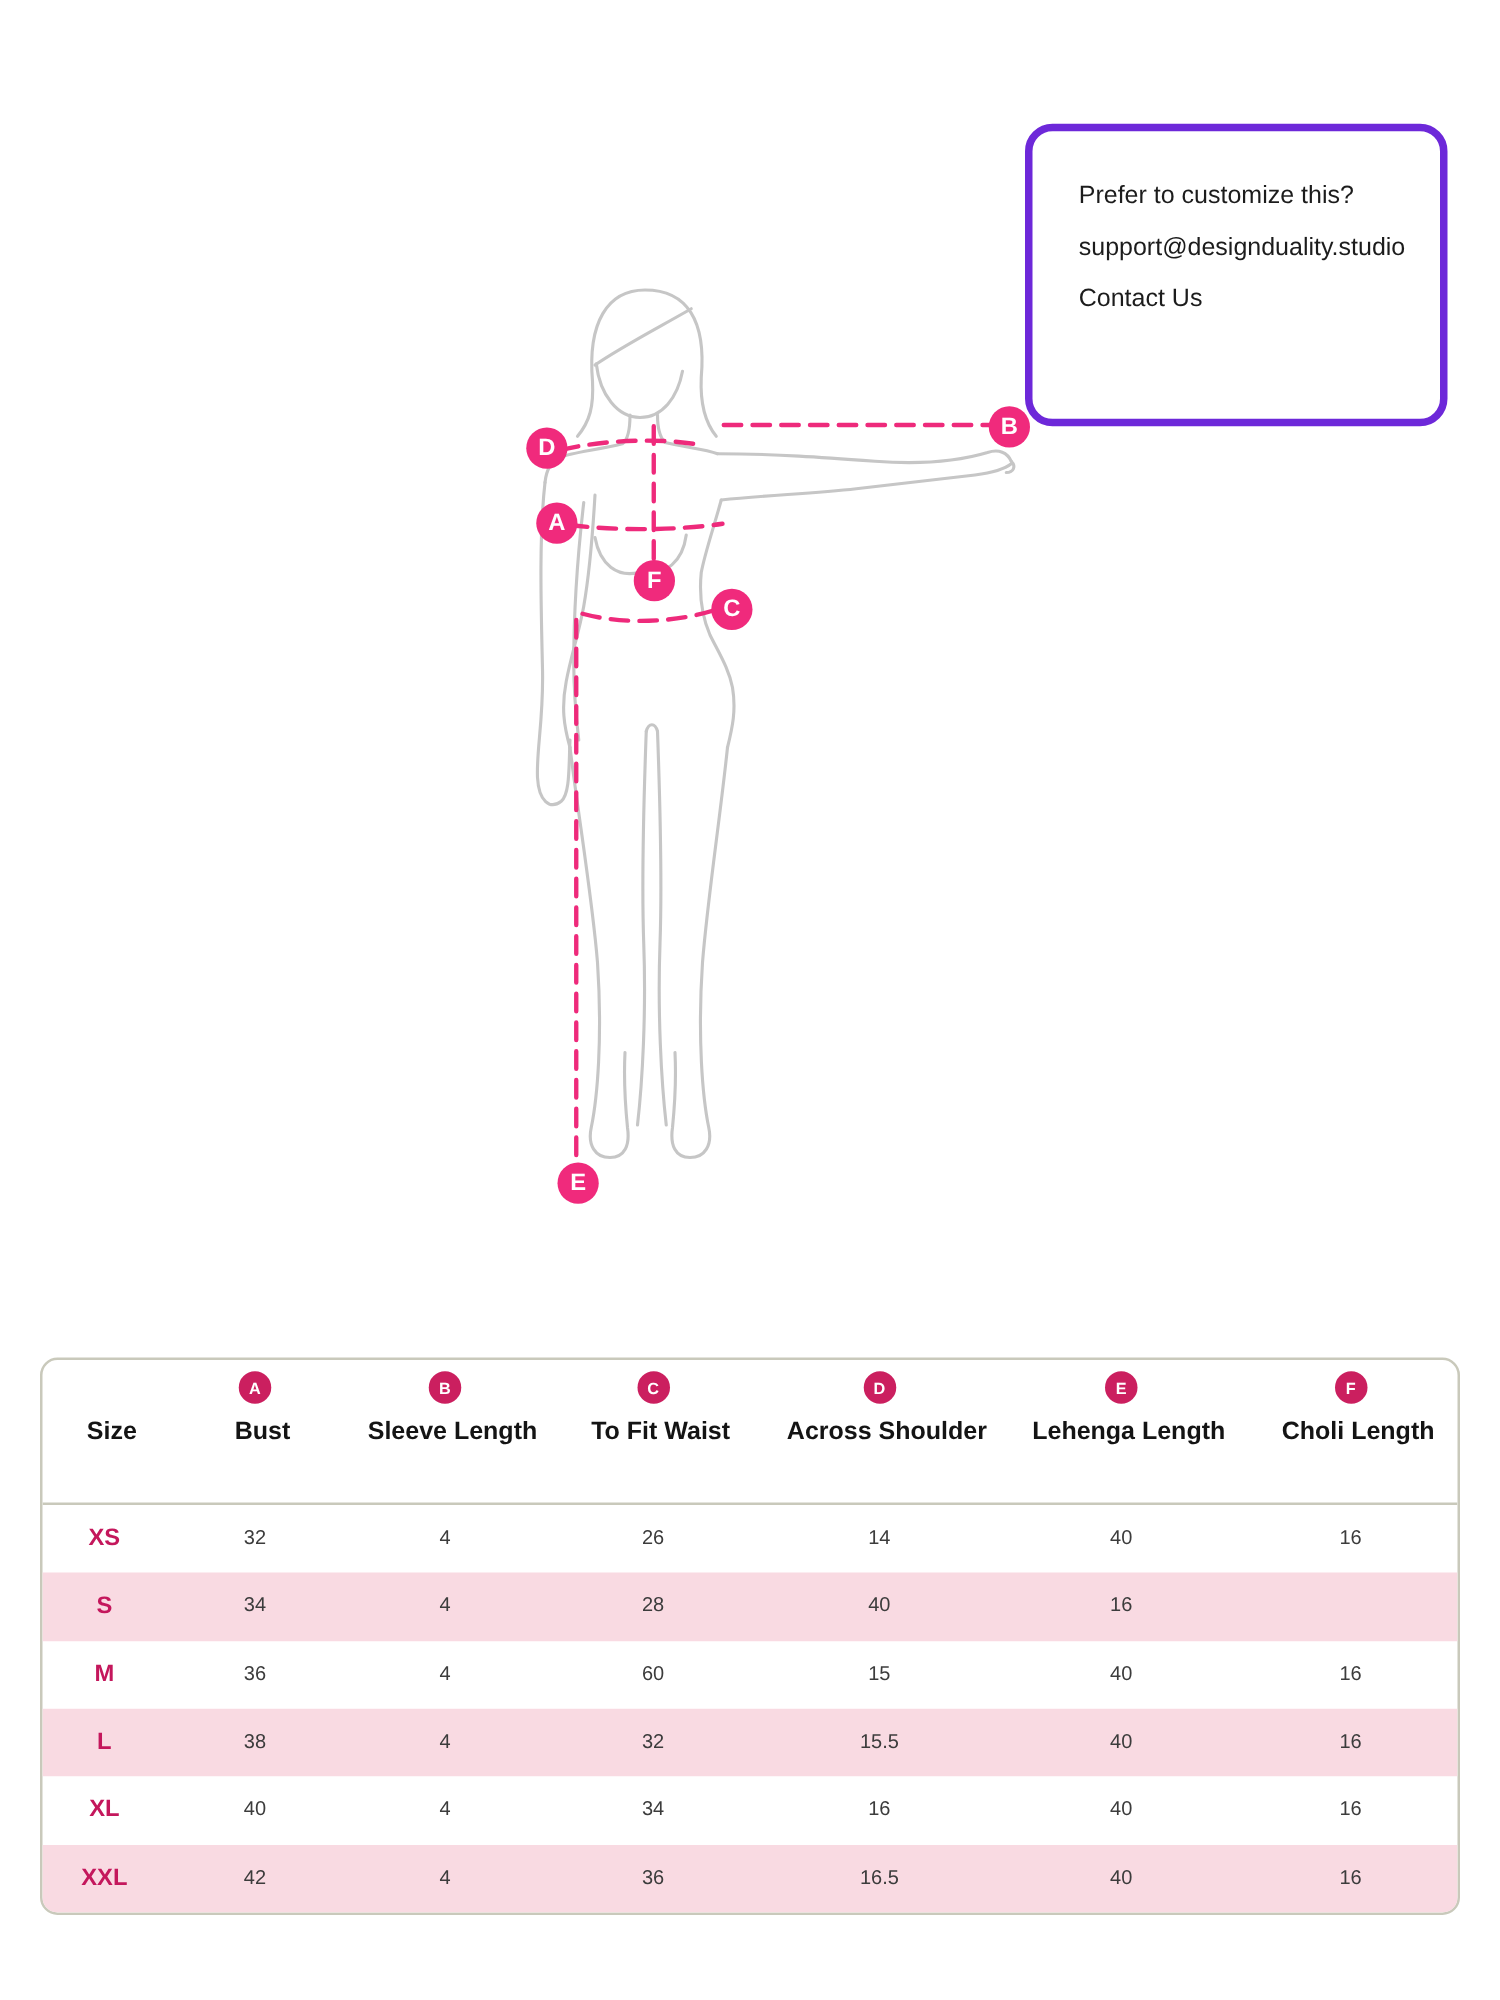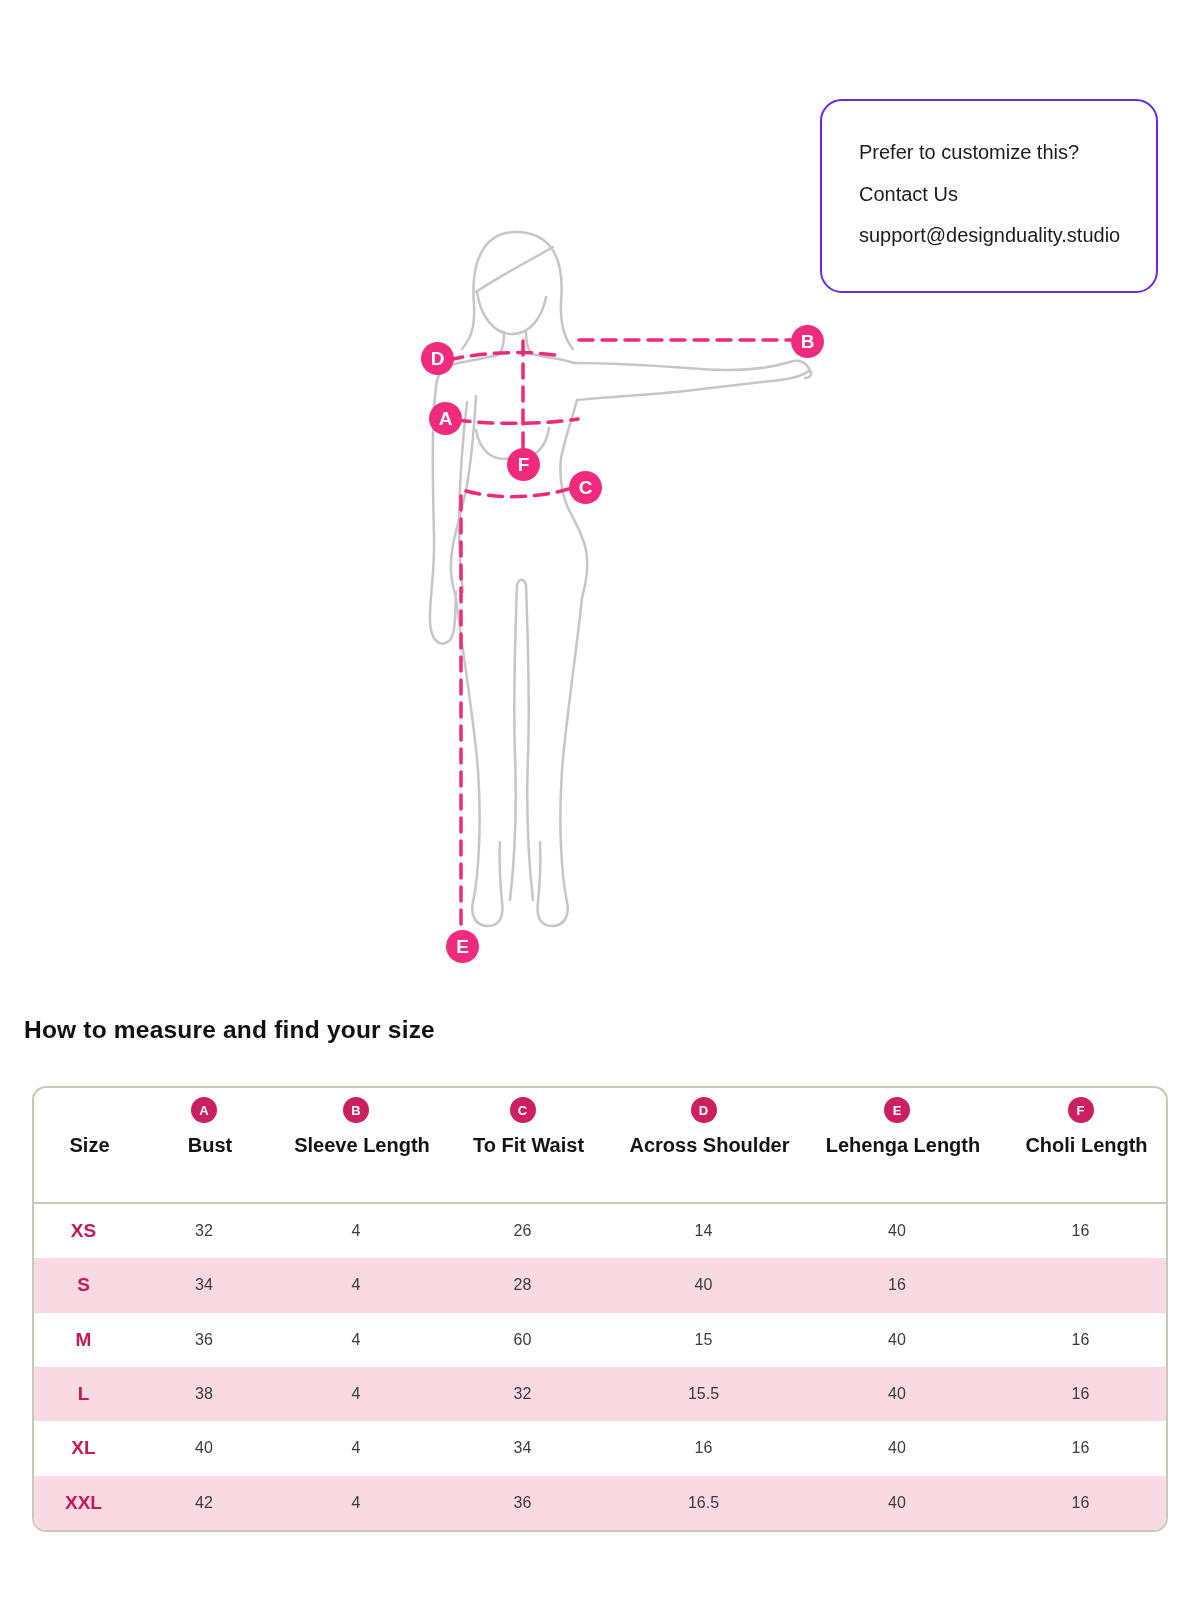--- a/index.html
+++ b/index.html
@@ -10,22 +10,22 @@
     height: 1600px;
     background: #ffffff;
     font-family: "Liberation Sans", sans-serif;
     overflow: hidden;
   }
 
   
   .callout {
     position: absolute;
     left: 820px; top: 99px;
-    width: 338px; height: 194px;
-    border: 2px solid #6d28d9;
+    width: 338px; height: 242px;
+    border: 6px solid #6d28d9;
     border-radius: 22px;
     padding: 31px 30px 0 37px;
     background: #ffffff;
   }
   .callout p {
     font-size: 20px;
     line-height: 41.5px;
     color: #1c1c1c;
     white-space: nowrap;
   }
@@ -116,22 +116,22 @@
     font-size: 19px;
   }
 </style>
 </head>
 <body>
 
 <div class="page">
 
   <div class="callout">
     <p>Prefer to customize this?</p>
+    <p>support@designduality.studio</p>
     <p>Contact Us</p>
-    <p>support@designduality.studio</p>
   </div>
 
   <svg class="figure-svg" width="1200" height="985" viewBox="0 0 1200 985">
     <g fill="none" stroke="#c6c6c6" stroke-width="2.5" stroke-linecap="round" stroke-linejoin="round">
 
       <path d="M462,349 C472,337 475,325 474,305 C470,258 486,232 516,232 C550,232 565,257 561,302 C560,324 564,338 573,349"></path>
       <path d="M476,292 C498,277 527,262 553,247"></path>
 
       <path d="M477,291 C480,316 494,334 512,334 C530,334 542,318 546,297"></path>
 
@@ -174,21 +174,20 @@
     </g>
   </svg>
 
   <div class="marker" style="left:429px; top:402px;">A</div>
   <div class="marker" style="left:791px; top:325px;">B</div>
   <div class="marker" style="left:569px; top:471px;">C</div>
   <div class="marker" style="left:421px; top:342px;">D</div>
   <div class="marker" style="left:446px; top:930px;">E</div>
   <div class="marker" style="left:507px; top:448px;">F</div>
 
-  <h2 class="section-title">How to measure and find your size</h2>
 
   <div class="size-table">
 
     <div class="t-row t-head">
       <div class="head-cell">
         <div class="head-label">Size</div>
       </div>
       <div class="head-cell">
         <div class="head-badge">A</div>
         <div class="head-label">Bust</div>

